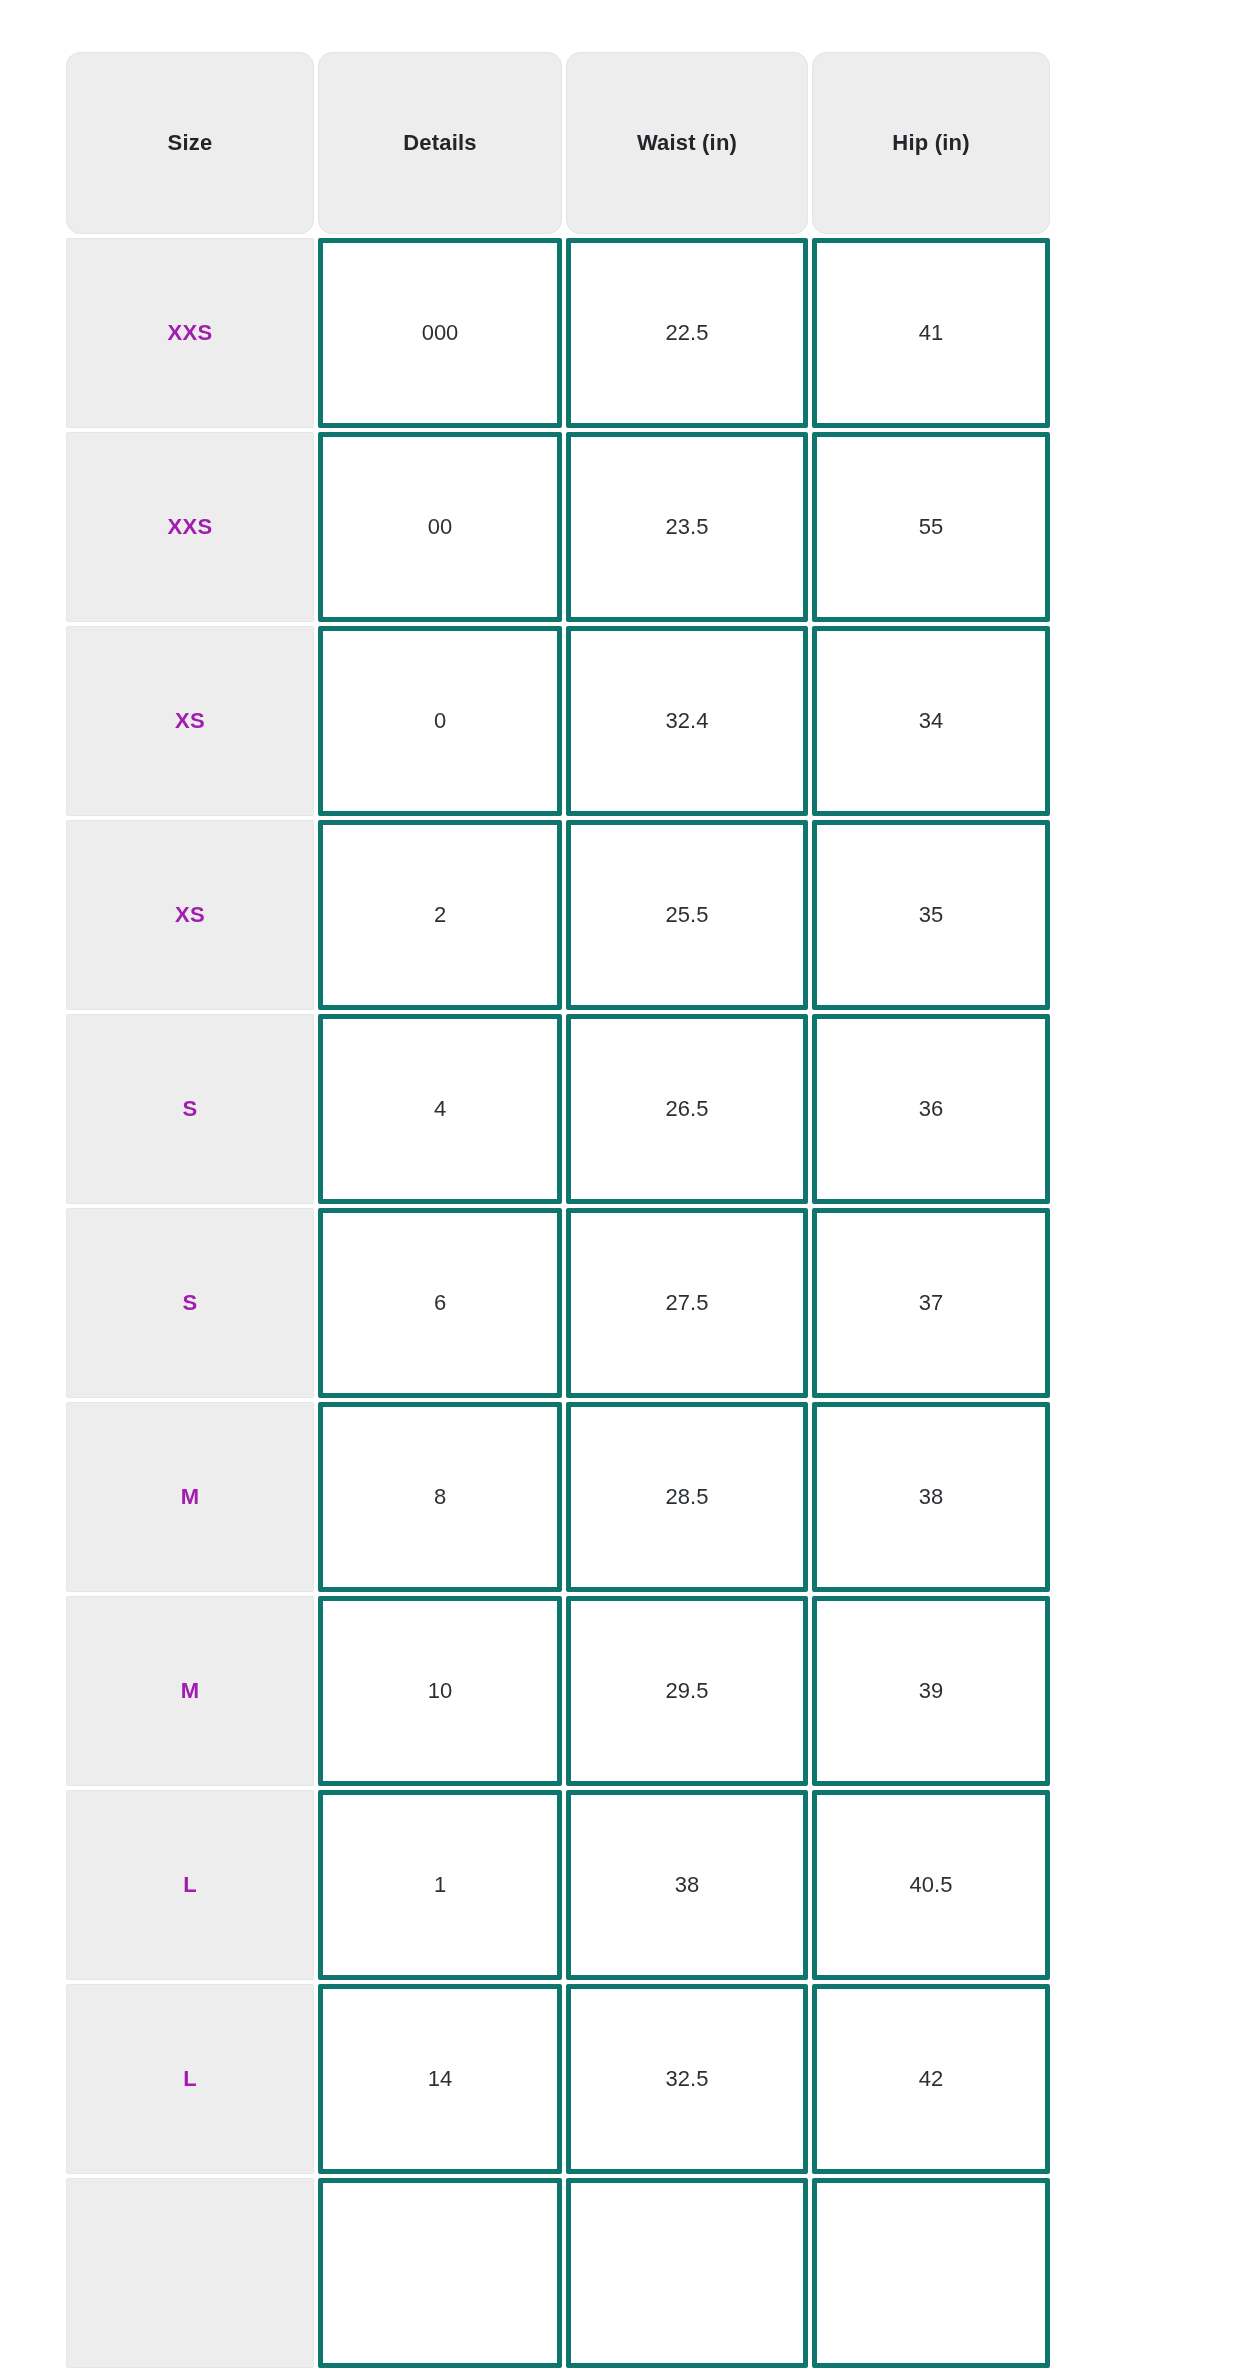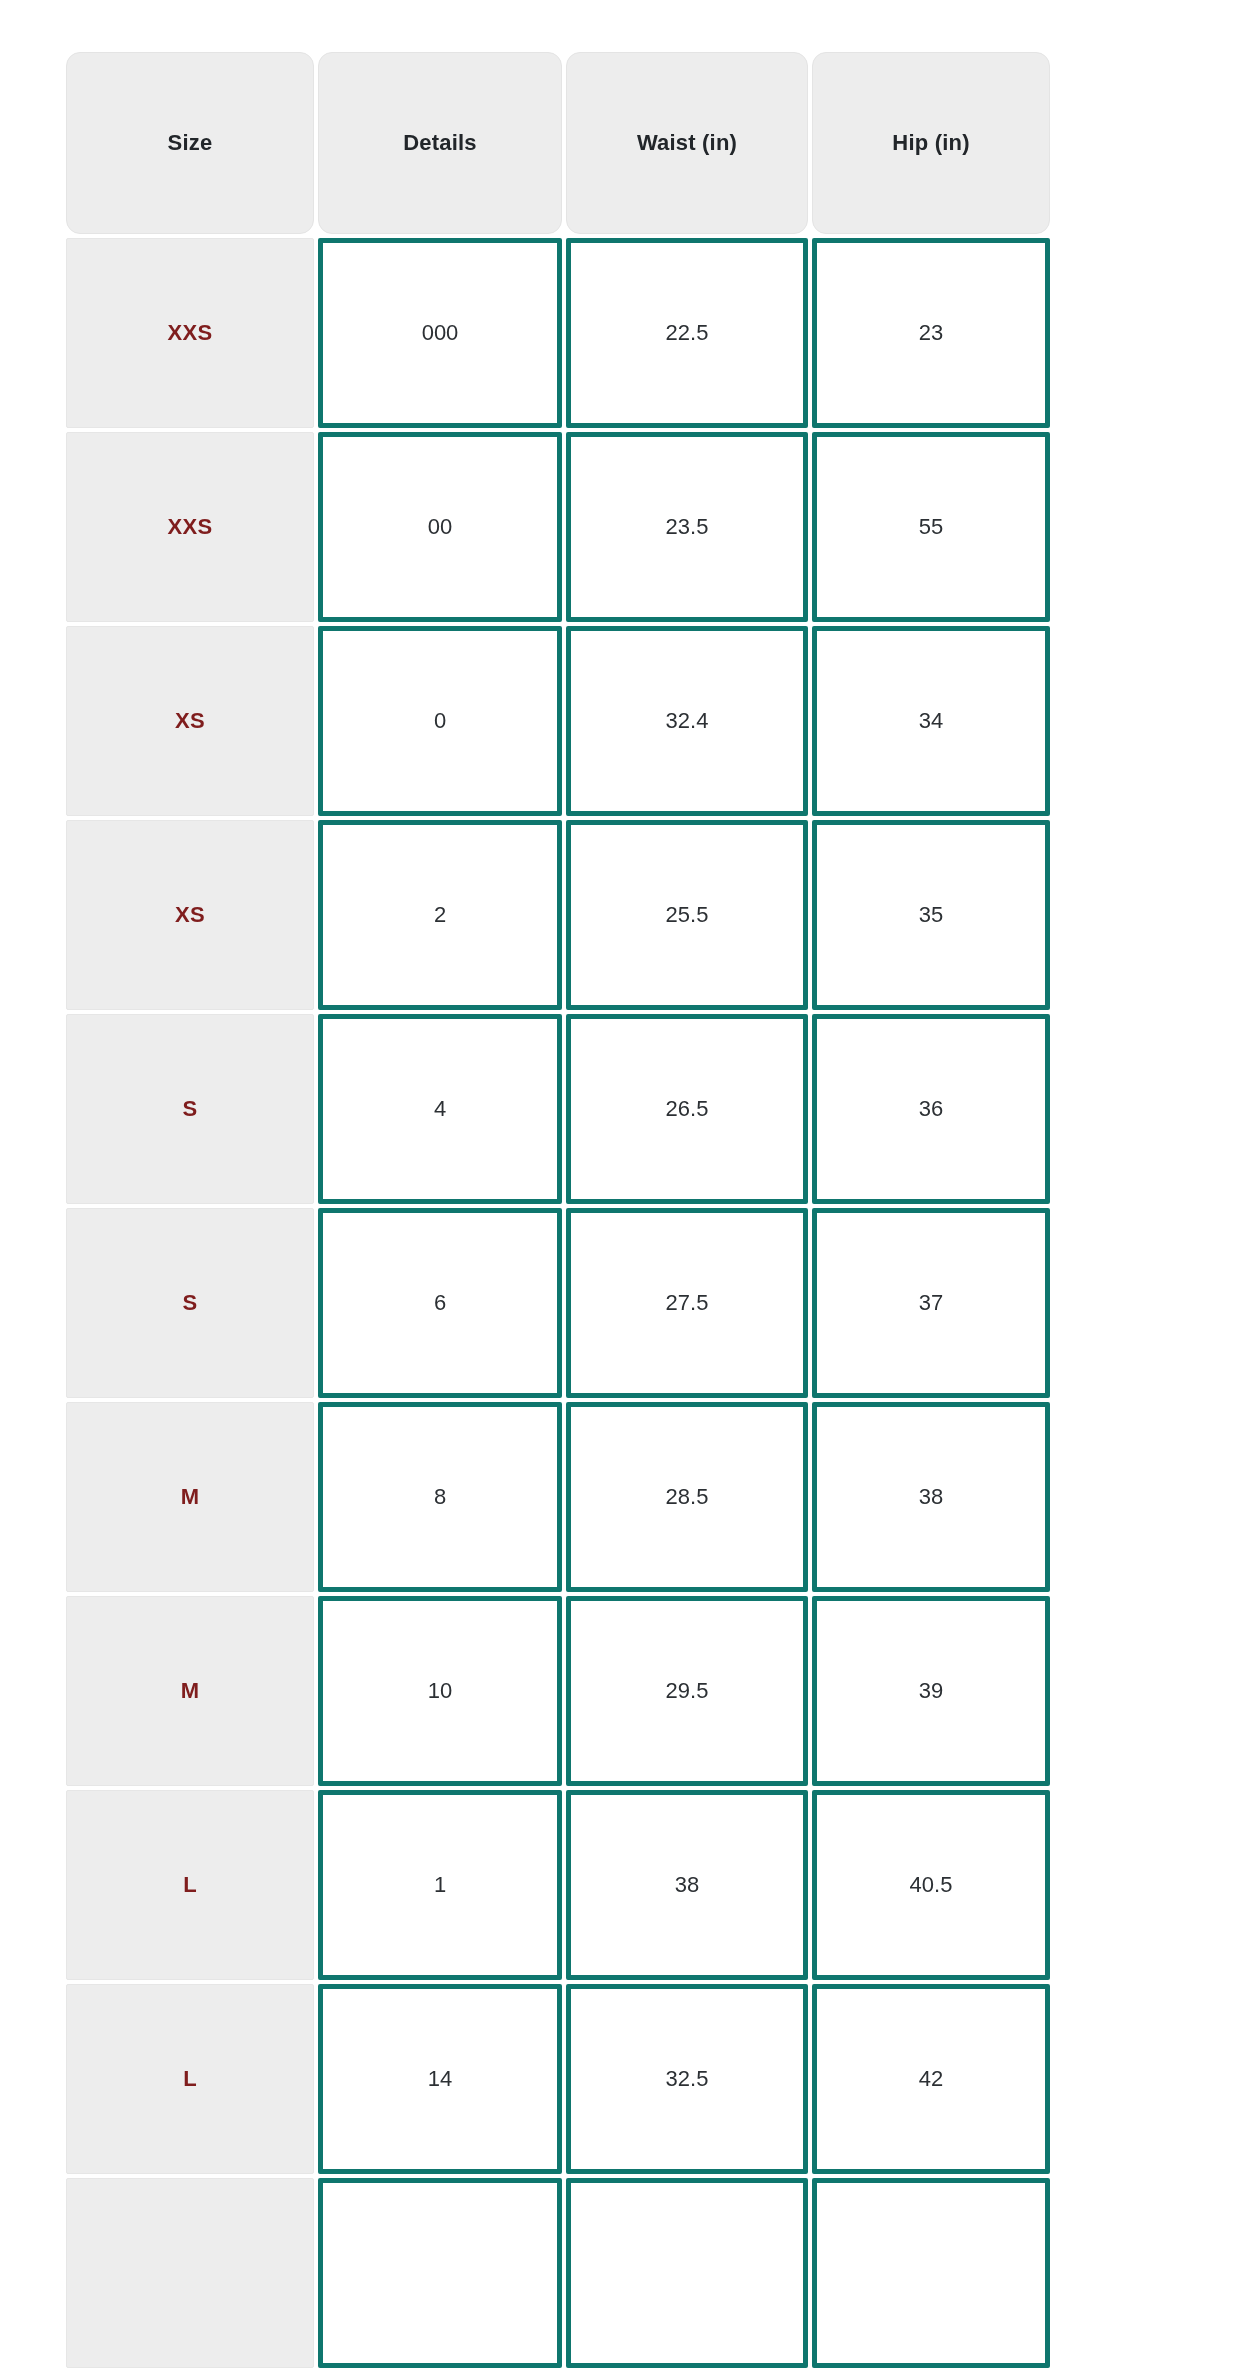--- a/index.html
+++ b/index.html
@@ -73,21 +73,21 @@
     background: #ffffff;
     border: 5px solid #0f766e;
     border-radius: 2px;
     font-weight: 400;
     color: #2c3034;
   }
 
   tbody td.size-cell {
     background: #ededed;
     font-weight: 700;
-    color: #7f1d1d;
+    color: #a21caf;
     border: 1px solid #e6e6e6;
     letter-spacing: 0.3px;
   }
 </style>
 </head>
 <body>
 
 <div class="page">
 
 
@@ -104,21 +104,21 @@
         <th>Details</th>
         <th>Waist (in)</th>
         <th>Hip (in)</th>
       </tr>
     </thead>
     <tbody id="table-body">
         <tr>
           <td class="size-cell">XXS</td>
           <td>000</td>
           <td>22.5</td>
-          <td>23</td>
+          <td>41</td>
         </tr>
         <tr>
           <td class="size-cell">XXS</td>
           <td>00</td>
           <td>23.5</td>
           <td>55</td>
         </tr>
         <tr>
           <td class="size-cell">XS</td>
           <td>0</td>

